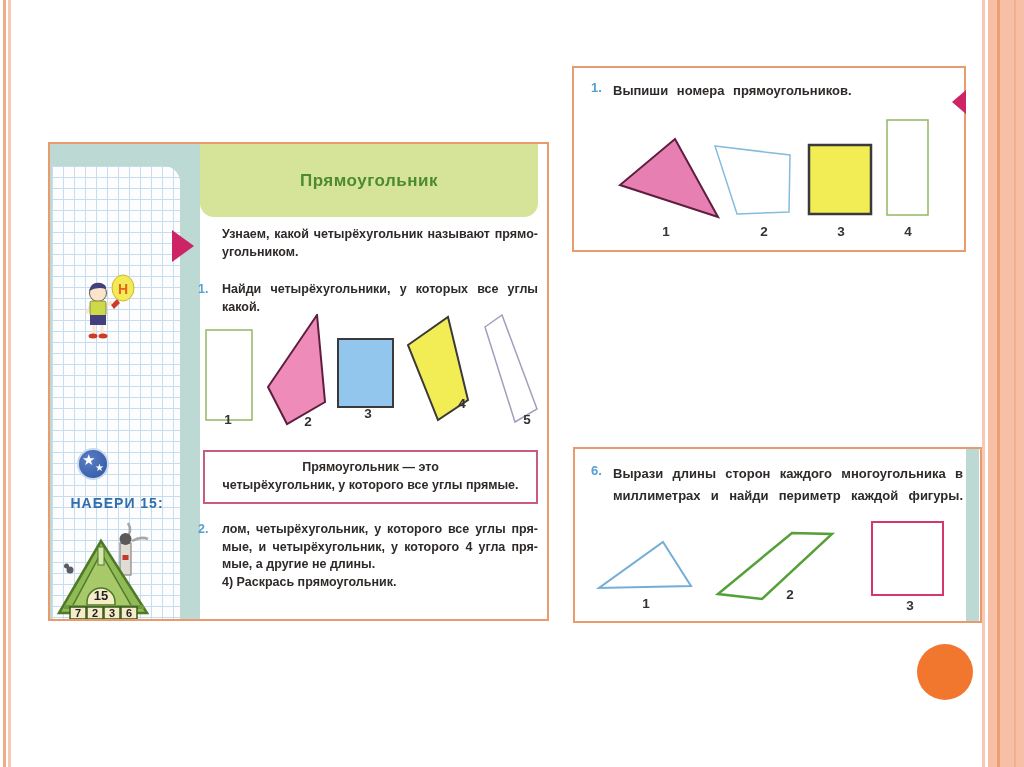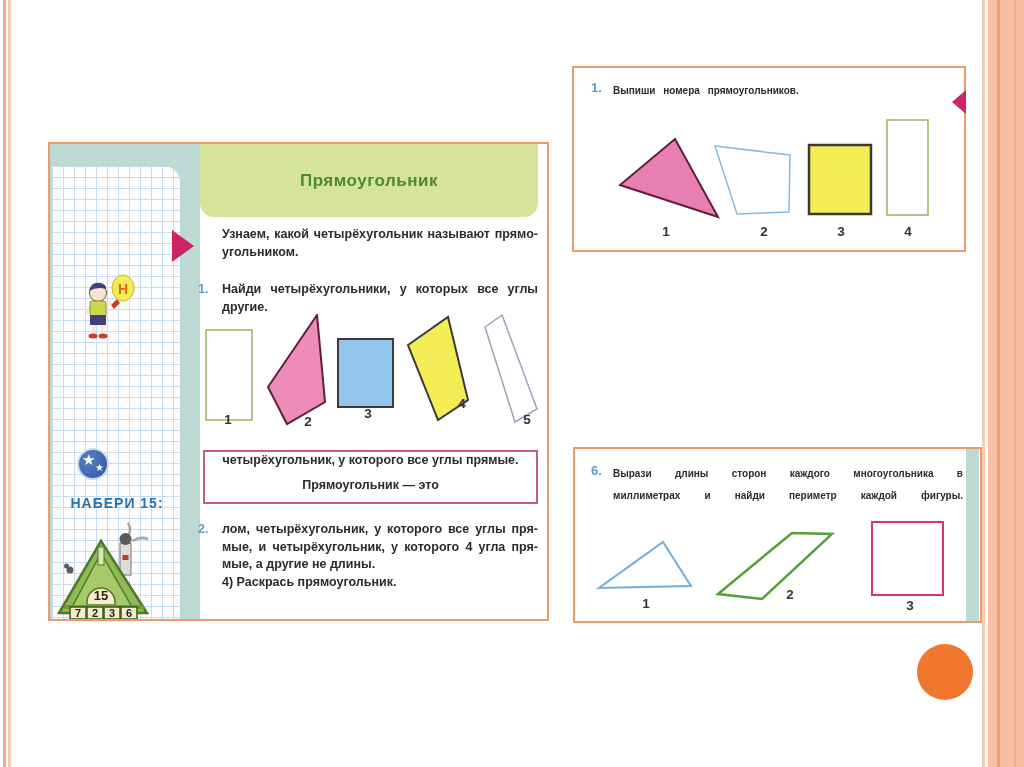--- a/index.html
+++ b/index.html
@@ -25,21 +25,21 @@
         font-size:17px;font-weight:bold;color:#4e8a2e;letter-spacing:.5px;}
   .btext{font-size:12.5px;font-weight:bold;color:#2e2a28;line-height:17.5px;}
   .just{text-align-last:justify;white-space:nowrap;}
   .tnum{position:absolute;left:-24px;top:0;color:#55a0d4;font-weight:bold;font-size:12.5px;}
   .defbox{position:absolute;left:153px;top:306px;width:335px;height:54px;box-sizing:border-box;
         border:2px solid #c75c82;background:#fff;text-align:center;}
   .slabel{position:absolute;transform:translateX(-50%);font-size:13.5px;font-weight:bold;color:#333;}
   
   .xbox{position:absolute;background:#fff;border:2px solid #e99b6d;box-sizing:border-box;}
   .xnum{position:absolute;color:#55a0d4;font-weight:bold;font-size:13px;}
-  .xtext{font-size:10px;font-weight:bold;color:#2e2a28;line-height:22px;}
+  .xtext{font-size:13px;font-weight:bold;color:#2e2a28;line-height:22px;}
   .arrow-left{position:absolute;right:-2px;top:22px;width:0;height:0;
         border-top:12px solid transparent;border-bottom:12px solid transparent;
         border-right:14px solid #cc2465;}
   .teal-strip{position:absolute;right:1px;top:0;bottom:0;width:13px;background:#bcd9d3;}
   .orange-circle{position:absolute;left:917px;top:644px;width:56px;height:56px;
         border-radius:50%;background:#f2772e;}
   .naberi{position:absolute;left:0;top:351px;width:134px;text-align:center;
         font-size:14px;font-weight:bold;color:#2f6fae;letter-spacing:1px;}
   .star-badge{position:absolute;left:27px;top:304px;width:32px;height:32px;border-radius:50%;
         background:radial-gradient(circle at 35% 35%,#5b7fc4,#2f55a4);
@@ -116,41 +116,41 @@
     <div class="green-header">Прямоугольник</div>
 
     <div class="abs btext" style="left:172px;top:82px;width:316px;">
       <div class="just">Узнаем, какой четырёхугольник называют прямо-</div>
       <div>угольником.</div>
     </div>
 
     <div class="abs btext" style="left:172px;top:137px;width:316px;">
       <span class="tnum">1.</span>
       <div class="just">Найди четырёхугольники, у которых все углы</div>
-      <div>другие.</div>
+      <div>какой.</div>
     </div>
 
     <svg class="abs" style="left:153px;top:170px;" width="340" height="112" viewBox="0 0 340 112">
       <rect x="3" y="16" width="46" height="90" fill="#ffffff" stroke="#92b864" stroke-width="1.5"></rect>
       <polygon points="114,1 65,73 84,110 122,88" fill="#ef8bb8" stroke="#5e1f3e" stroke-width="2"></polygon>
       <rect x="135" y="25" width="55" height="68" fill="#93c6ec" stroke="#3a3a3a" stroke-width="2"></rect>
       <polygon points="245,3 265,86 235,106 205,31" fill="#f2ed55" stroke="#3a3a3a" stroke-width="2"></polygon>
       <polygon points="282,13 299,1 334,95 312,108" fill="#ffffff" stroke="#a0a0bc" stroke-width="1.5"></polygon>
     </svg>
     <span class="slabel" style="left:178px;top:268px;">1</span>
     <span class="slabel" style="left:258px;top:270px;">2</span>
     <span class="slabel" style="left:318px;top:262px;">3</span>
     <span class="slabel" style="left:412px;top:252px;">4</span>
     <span class="slabel" style="left:477px;top:268px;">5</span>
 
     <div class="defbox btext">
-      <div>четырёхугольник, у которого все углы прямые.</div>
       <div style="margin-top:7px;">
         <span>Прямоугольник</span><span style="font-weight:bold;"> — это</span>
       </div>
+      <div>четырёхугольник, у которого все углы прямые.</div>
     </div>
 
     <div class="abs btext" style="left:172px;top:377px;width:316px;">
       <span class="tnum">2.</span>
       <div class="just">лом, четырёхугольник, у которого все углы пря-</div>
       <div class="just">мые, и четырёхугольник, у которого 4 угла пря-</div>
       <div>мые, а другие не длины.</div>
       <div>4) Раскрась прямоугольник.</div>
     </div>
   </div>

